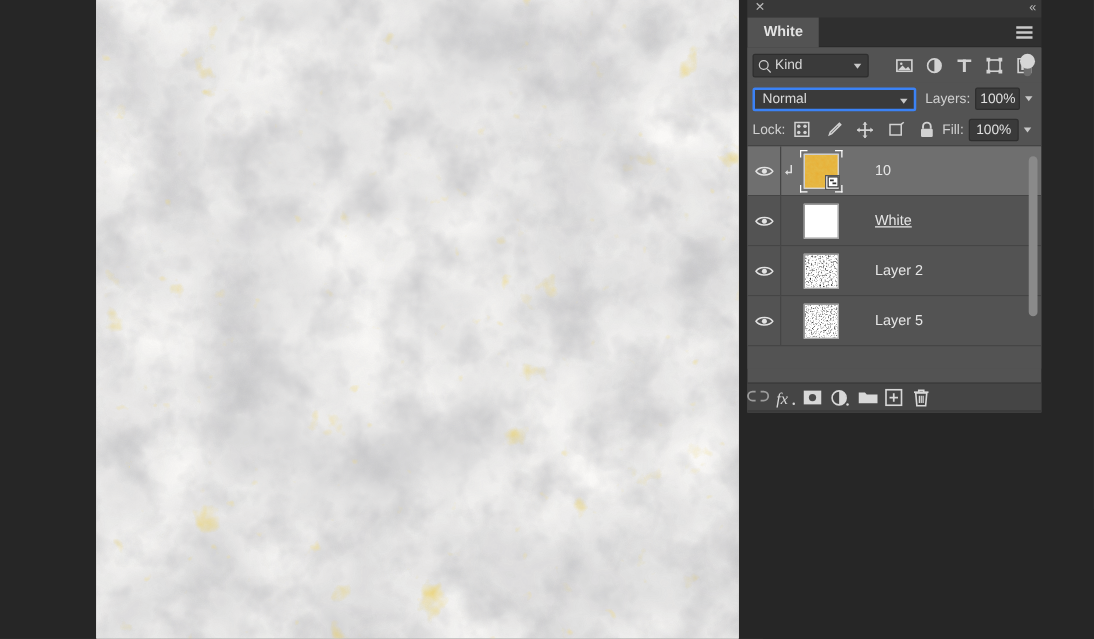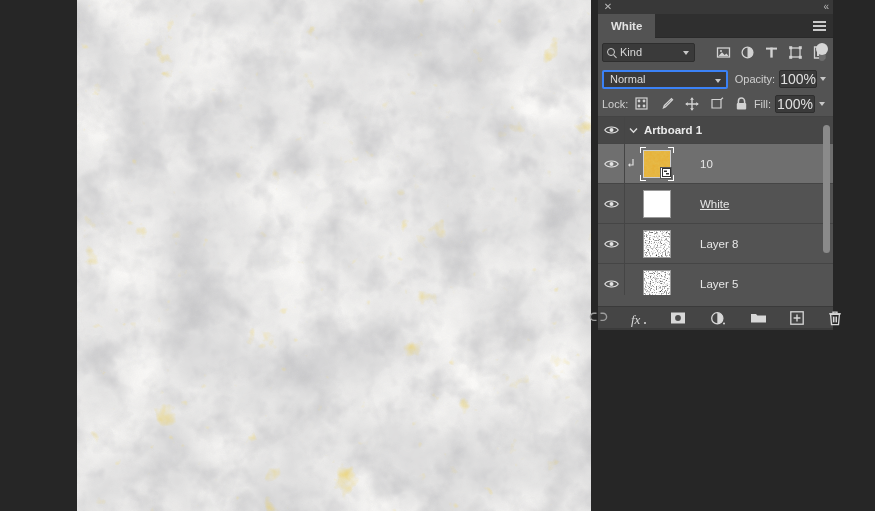--- a/index.html
+++ b/index.html
@@ -110,21 +110,21 @@
   #blend-select {
     width: 144px; height: 19px; background: #3a3a3a; border: 2px solid #3b82f6;
     border-radius: 2px; display: flex; align-items: center; padding: 0 6px;
     position: relative; cursor: pointer;
   }
   #blend-label { color: #dcdcdc; font-size: 11px; }
   #blend-caret { position: absolute; right: 5px; top: 7px; }
   #opacity-label { color: #d0d0d0; font-size: 11px; margin-left: 7px; }
   .numbox {
     width: 40px; height: 18px; background: #3a3a3a; border: 1px solid #2e2e2e;
-    border-radius: 2px; color: #e0e0e0; font-size: 14px;
+    border-radius: 2px; color: #e0e0e0; font-size: 11px;
     display: flex; align-items: center; justify-content: center;
     margin-left: 4px; cursor: text;
   }
   .numcaret {
     width: 14px; height: 18px; display: flex; align-items: center;
     justify-content: center; cursor: pointer;
   }
 
   
   #lock-row {
@@ -205,21 +205,21 @@
   }
   #list-thumb {
     position: absolute; left: 0; top: 4px; width: 7px; height: 128px;
     background: #8a8a8a; border-radius: 4px; cursor: pointer;
   }
 
   
   #panel-footer {
     position: absolute; left: 0; bottom: 0; width: 235px; height: 24px;
     background: #454545; display: flex; align-items: center;
-    justify-content: center; gap: 24px;
+    justify-content: flex-start; gap: 6px;
     border-top: 1px solid #3a3a3a;
   }
   .foot-ico { width: 16px; height: 16px; cursor: pointer; position: relative; }
 
   .bottom-strip {
     position: absolute; left: 0; bottom: 0; width: 235px; height: 2px;
     background: #3b3b3b;
   }
   svg { display: block; overflow: visible; }
 </style>
@@ -334,21 +334,21 @@
           <span class="track"></span>
             <span class="knob"></span>
         </div>
       </div>
 
       <div id="blend-row">
         <div id="blend-select">
           <span id="blend-label">Normal</span>
           <span class="caret" id="blend-caret"></span>
         </div>
-        <span id="opacity-label">Opacity:</span>
+        <span id="opacity-label">Layers:</span>
         <div class="numbox">100%</div>
         <span class="numcaret">
           <span class="caret"></span>
         </span>
       </div>
 
       <div id="lock-row">
         <span id="lock-label">Lock:</span>
         <div class="lock-icons">
           <span class="lico">
@@ -388,36 +388,20 @@
         </div>
         <span id="fill-label">Fill:</span>
         <div class="numbox">100%</div>
         <span class="numcaret">
           <span class="caret"></span>
         </span>
       </div>
 
       <div id="layer-list">
 
-        <div class="layer-row artboard">
-          <div class="eye-cell">
-            <span class="eye">
-              <svg width="15" height="10" viewBox="0 0 15 10">
-                <path d="M0.8 5 C3.5 1, 11.5 1, 14.2 5 C11.5 9, 3.5 9, 0.8 5 Z" fill="none" stroke="#e2e2e2" stroke-width="1.2"></path>
-                <circle cx="7.5" cy="5" r="2" fill="#e2e2e2"></circle>
-              </svg>
-            </span>
-          </div>
-          <span class="disclosure">
-            <svg width="9" height="7" viewBox="0 0 9 7">
-              <path d="M1 1.6 L4.5 5.2 L8 1.6" fill="none" stroke="#dcdcdc" stroke-width="1.4"></path>
-            </svg>
-          </span>
-          <span class="ab-title">Artboard 1</span>
-        </div>
 
         <div class="layer-row normal selected">
           <div class="eye-cell">
             <span class="eye">
               <svg width="15" height="10" viewBox="0 0 15 10">
                 <path d="M0.8 5 C3.5 1, 11.5 1, 14.2 5 C11.5 9, 3.5 9, 0.8 5 Z" fill="none" stroke="#e2e2e2" stroke-width="1.2"></path>
                 <circle cx="7.5" cy="5" r="2" fill="#e2e2e2"></circle>
               </svg>
             </span>
           </div>
@@ -491,21 +475,21 @@
                   <filter id="noiseth">
                     <feTurbulence type="fractalNoise" baseFrequency="0.75" numOctaves="3" seed="9"></feTurbulence>
                     <feColorMatrix type="matrix" values="0 0 0 0 0 0 0 0 0 0 0 0 0 0 0 0 0 0 -2.2 1.1"></feColorMatrix>
                   </filter>
                 </defs>
                 <rect width="28" height="28" fill="#ffffff"></rect>
                 <rect width="28" height="28" filter="url(#noiseth)"></rect>
               </svg>
             </span>
           </span>
-          <span class="layer-name">Layer 8</span>
+          <span class="layer-name">Layer 2</span>
         </div>
 
         <div class="layer-row normal">
           <div class="eye-cell">
             <span class="eye">
               <svg width="15" height="10" viewBox="0 0 15 10">
                 <path d="M0.8 5 C3.5 1, 11.5 1, 14.2 5 C11.5 9, 3.5 9, 0.8 5 Z" fill="none" stroke="#e2e2e2" stroke-width="1.2"></path>
                 <circle cx="7.5" cy="5" r="2" fill="#e2e2e2"></circle>
               </svg>
             </span>

